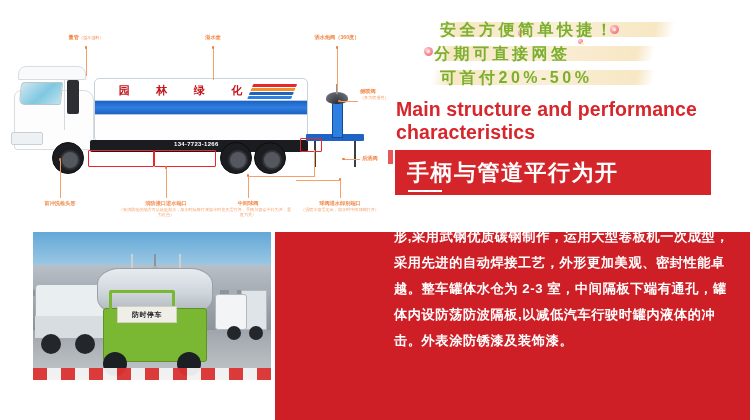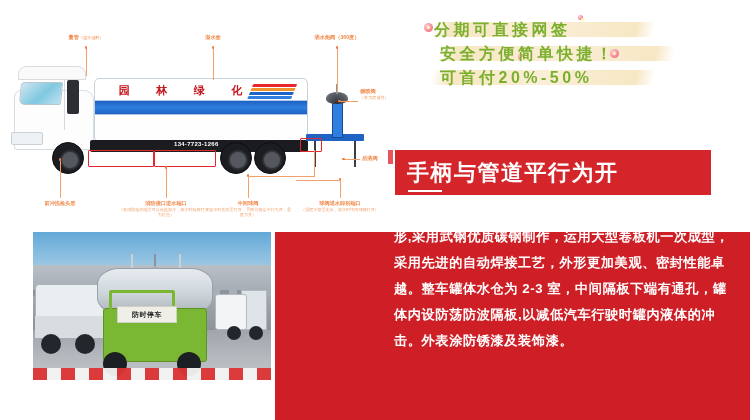--- a/index.html
+++ b/index.html
@@ -274,37 +274,38 @@
       </div>
       <div class="ph-wh" style="left:8px;"></div>
       <div class="ph-wh" style="left:82px;"></div>
     </div>
 
     <div class="ph-barrier"></div>
   </div>
 
   <div class="promo">
     <div class="promo-line">
+      <div class="brush" style="left:20px;width:236px;"></div>
+      <div class="flower" style="left:100px;top:12px;width:6px;height:6px;"></div>
+      <div class="flower" style="left:192px;top:7px;"></div>
+      <span class="promo-txt" style="margin-left:22px;">安全方便简单快捷！</span>
+    </div>
+    <div class="promo-line">
       <div class="brush" style="left:14px;width:222px;"></div>
       <div class="flower" style="left:6px;top:5px;"></div>
       <div class="flower" style="left:160px;top:-3px;width:5px;height:5px;"></div>
       <span class="promo-txt" style="margin-left:16px;">分期可直接网签</span>
     </div>
     <div class="promo-line">
-      <div class="brush" style="left:20px;width:236px;"></div>
-      <div class="flower" style="left:100px;top:12px;width:6px;height:6px;"></div>
-      <div class="flower" style="left:192px;top:7px;"></div>
-      <span class="promo-txt" style="margin-left:22px;">安全方便简单快捷！</span>
-    </div>
-    <div class="promo-line">
       <div class="brush" style="left:14px;width:222px;"></div>
       <span class="promo-txt" style="margin-left:22px;">可首付20%-50%</span>
     </div>
   </div>
 
+  <div class="en-title">Main structure and performance characteristics</div>
 
   <div class="bar-tick"></div>
   <div class="cn-bar">
     <div class="cn-title">手柄与管道平行为开</div>
     <div class="rule"></div>
   </div>
 
   <div class="red-panel"></div>
   <div class="body-top">罐体有效容积12方，洒水车罐体结构为椭圆形或方圆形,采用武钢优质碳钢制作，运用大型卷板机一次成型，采用先进的自动焊接工艺，外形更加美观、密封性能卓越。整车罐体水仓为 2-3 室，中间隔板下端有通孔，罐体内设防荡防波隔板,以减低汽车行驶时罐内液体的冲击。外表涂防锈漆及装饰漆。</div>
 

